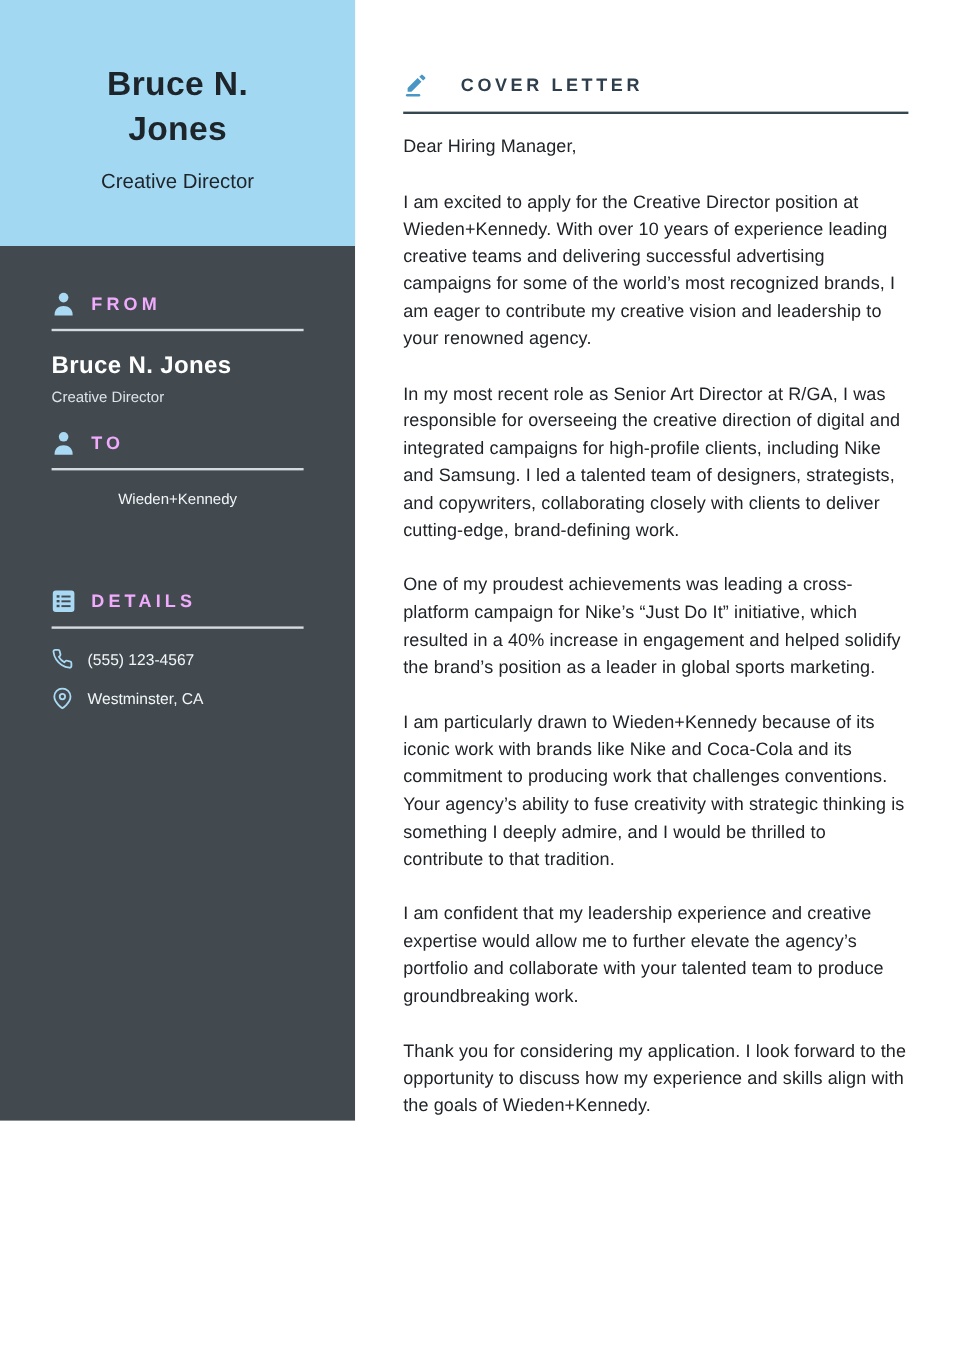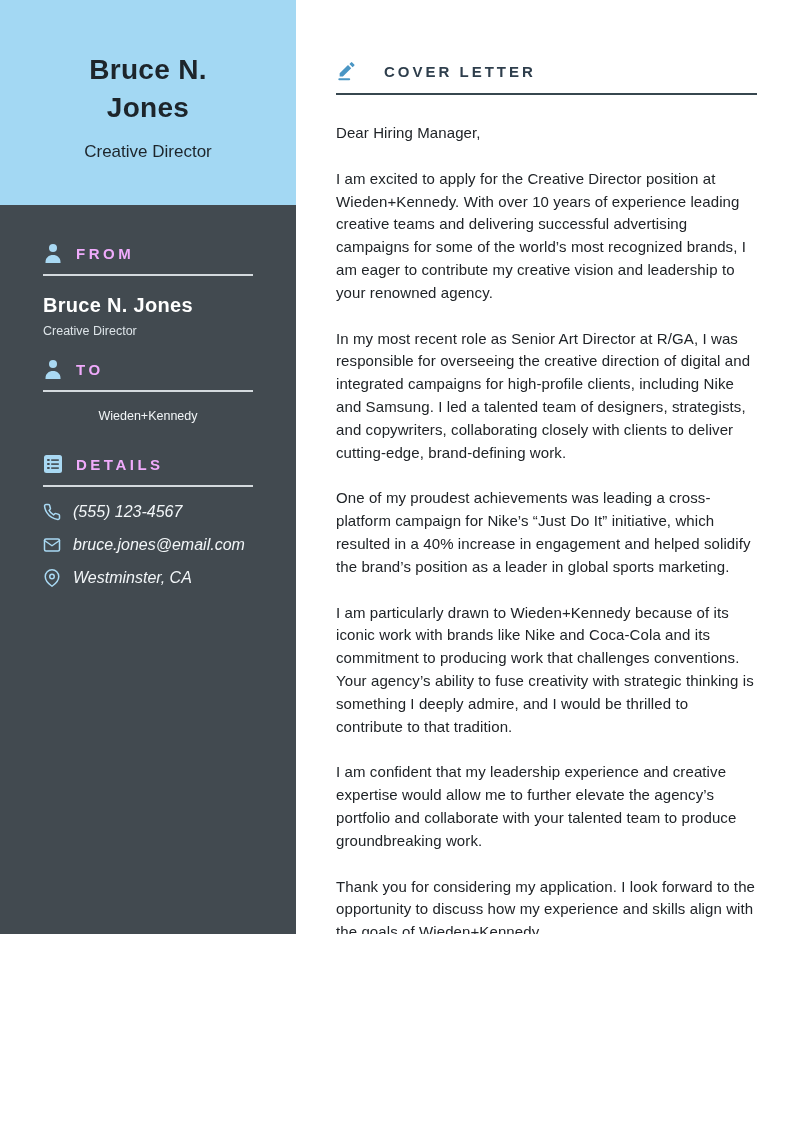--- a/index.html
+++ b/index.html
@@ -42,21 +42,21 @@
   .hero-title {
     margin-top: 16px;
     font-size: 17px;
     color: #1d252b;
     font-weight: 500;
   }
 
   .s-section { padding: 0 43px; }
   .s-section.from    { margin-top: 37px; }
   .s-section.to      { margin-top: 20px; }
-  .s-section.details { margin-top: 30px; }
+  .s-section.details { margin-top: 67px; }
 
   .s-head {
     display: flex; align-items: center;
     gap: 13px;
   }
   .s-head .s-icon { width: 20px; height: 22px; flex: 0 0 auto; display: flex; align-items: center; }
   .s-head h3 {
     color: #f0abfc;
     font-size: 15px;
     font-weight: bold;
@@ -85,22 +85,21 @@
     color: #f2f6f8;
     font-size: 12.5px;
     text-align: center;
   }
   .d-list { margin-top: 16px; }
   .d-item {
     display: flex; align-items: center;
     gap: 12px;
     margin-bottom: 15px;
     color: #f2f6f8;
-    font-size: 16px;
-    font-style: italic;
+    font-size: 13px;
   }
   .d-item .d-icon { width: 18px; height: 18px; flex: 0 0 auto; }
 
   
   .main {
     flex: 1;
     padding: 60px 43px 0 40px;
     background: #ffffff;
   }
   .letter-head {
@@ -113,21 +112,21 @@
     font-weight: bold;
     letter-spacing: 3px;
     color: #2e3e4c;
   }
   .head-rule {
     height: 2px;
     background: #37474f;
     border: none;
     margin-top: 11px;
   }
-  .letter-body { margin-top: 27px; }
+  .letter-body { margin-top: 17px; }
   .letter-body p {
     font-size: 15px;
     line-height: 1.52;
     color: #202428;
     margin-bottom: 23px;
     letter-spacing: 0.1px;
   }
 </style>
 </head>
 <body>
@@ -192,29 +191,20 @@
           <span class="d-icon">
             <svg viewBox="0 0 24 24" width="18" height="18" fill="none" stroke="#a9d9f3" stroke-width="2" stroke-linecap="round" stroke-linejoin="round">
               <path d="M22 16.92v3a2 2 0 0 1-2.18 2 19.79 19.79 0 0 1-8.63-3.07 19.5 19.5 0 0 1-6-6A19.79 19.79 0 0 1 2.08 4.18 2 2 0 0 1 4.06 2h3a2 2 0 0 1 2 1.72c.13.96.36 1.9.7 2.81a2 2 0 0 1-.45 2.11L8.09 9.91a16 16 0 0 0 6 6l1.27-1.27a2 2 0 0 1 2.11-.45c.91.34 1.85.57 2.81.7A2 2 0 0 1 22 16.92z"></path>
             </svg>
           </span>
           <span>(555) 123-4567</span>
         </div>
         <div class="d-item">
           <span class="d-icon">
             <svg viewBox="0 0 24 24" width="18" height="18" fill="none" stroke="#a9d9f3" stroke-width="2" stroke-linecap="round" stroke-linejoin="round">
-              <rect x="2" y="4" width="20" height="16" rx="2"></rect>
-              <path d="M22 6l-10 7L2 6"></path>
-            </svg>
-          </span>
-          <span>bruce.jones@email.com</span>
-        </div>
-        <div class="d-item">
-          <span class="d-icon">
-            <svg viewBox="0 0 24 24" width="18" height="18" fill="none" stroke="#a9d9f3" stroke-width="2" stroke-linecap="round" stroke-linejoin="round">
               <path d="M21 10c0 7-9 13-9 13s-9-6-9-13a9 9 0 0 1 18 0z"></path>
               <circle cx="12" cy="10" r="3"></circle>
             </svg>
           </span>
           <span>Westminster, CA</span>
         </div>
       </div>
     </section>
   </aside>
 

